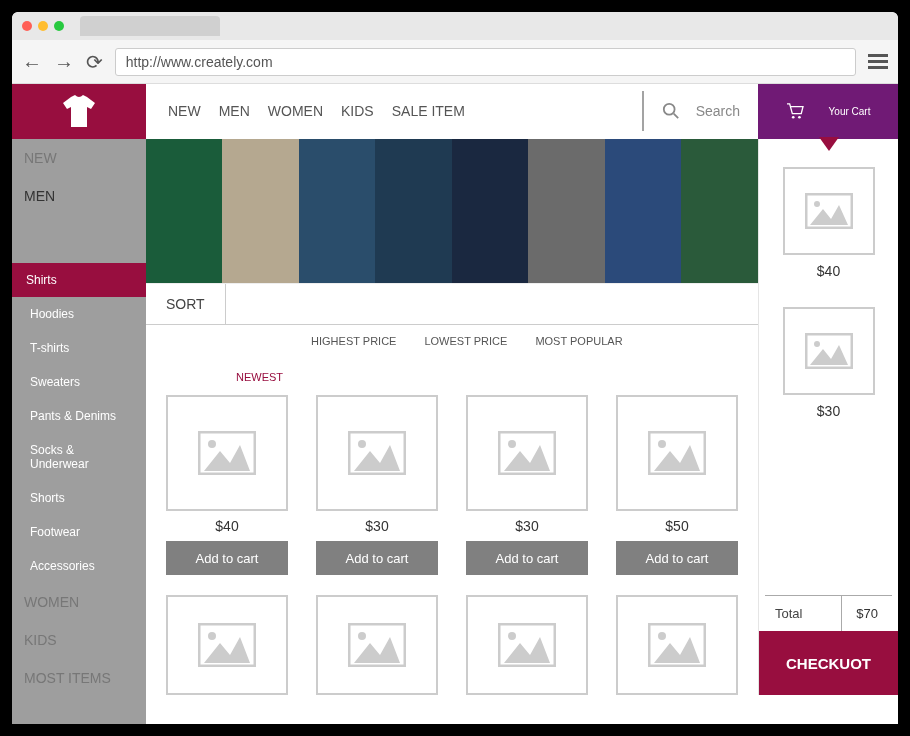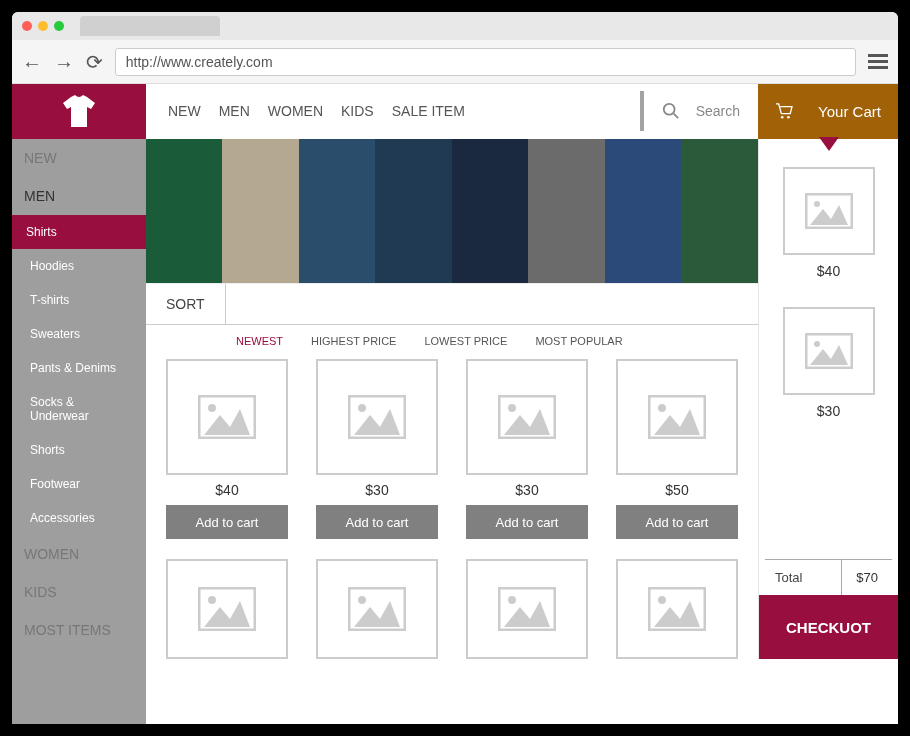--- a/index.html
+++ b/index.html
@@ -16,35 +16,35 @@
   .url-input { flex: 1; height: 28px; border: 1px solid #ccc; border-radius: 3px; padding: 0 10px; font-size: 14px; color: #555; }
   .hamburger { width: 20px; display: flex; flex-direction: column; gap: 3px; cursor: pointer; }
   .hamburger div { height: 3px; background: #555; }
   .app { flex: 1; display: flex; position: relative; }
   .sidebar { width: 142px; background: #9e9e9e; display: flex; flex-direction: column; }
   .logo-box { background: #980e3f; height: 55px; display: flex; align-items: center; justify-content: center; }
   .tshirt-icon { width: 36px; height: 34px; }
   .side-cat { padding: 11px 12px; color: #777; font-size: 14px; cursor: pointer; }
   .side-cat.active { color: #333; font-weight: 500; }
   .side-sub { padding: 10px 18px; background: #9e9e9e; color: #fff; font-size: 12px; cursor: pointer; }
-  .side-sub.active { background: #980e3f; padding-left: 14px; }
+  .side-sub.active { background: #980e3f; padding-left: 14px; margin-top: 48px; }
   .main { flex: 1; display: flex; flex-direction: column; background: #fff; }
   .topbar { height: 55px; display: flex; align-items: center; border-bottom: 1px solid transparent; }
   .topnav { display: flex; gap: 18px; padding: 0 22px; flex: 1; }
   .topnav-item { color: #555; font-size: 14px; cursor: pointer; }
-  .search-area { display: flex; align-items: center; gap: 16px; padding: 0 18px; border-left: 4px solid #a3a3a3; height: 40px; justify-content: center; }
+  .search-area { display: flex; align-items: center; gap: 16px; padding: 0 18px; border-left: 2px solid #a3a3a3; height: 40px; justify-content: center; }
   .search-icon { width: 18px; height: 18px; }
   .search-text { color: #888; font-size: 14px; cursor: text; }
-  .cart-box { background: #a16207; color: #fff; width: 140px; height: 55px; display: flex; align-items: center; justify-content: center; gap: 25px; font-size: 15px; cursor: pointer; }
+  .cart-box { background: #701a75; color: #fff; width: 140px; height: 55px; display: flex; align-items: center; justify-content: center; gap: 25px; font-size: 10px; cursor: pointer; }
   .banner { height: 144px; background: linear-gradient(90deg,#1a5c3a 0%,#1a5c3a 12.5%,#b5a890 12.5%,#b5a890 25%,#2a4d6b 25%,#2a4d6b 37.5%,#1f3a52 37.5%,#1f3a52 50%,#1a2840 50%,#1a2840 62.5%,#6b6b6b 62.5%,#6b6b6b 75%,#2b4a7a 75%,#2b4a7a 87.5%,#2a5a3a 87.5%,#2a5a3a 100%); display: flex; }
   .sortbar { height: 42px; display: flex; align-items: center; border-bottom: 1px solid #ccc; border-top: 1px solid #eee; }
   .sort-label { padding: 0 20px; color: #444; font-size: 14px; border-right: 1px solid #ccc; height: 100%; display: flex; align-items: center; }
   .sort-opts { display: flex; gap: 28px; padding: 10px 0 0 90px; font-size: 11px; color: #555; }
   .sort-opt { cursor: pointer; }
-  .sort-opt.active { color: #980e3f; }
+  .sort-opt.active { color: #980e3f; margin-top: 36px; }
   .products { display: flex; gap: 28px; padding: 12px 20px 0 20px; flex-wrap: wrap; }
   .pcard { width: 122px; display: flex; flex-direction: column; align-items: center; gap: 7px; }
   .pimg { width: 122px; height: 116px; border: 2px solid #ccc; display: flex; align-items: center; justify-content: center; background: #fff; }
   .price { font-size: 14px; color: #333; }
   .addbtn { width: 122px; height: 34px; background: #808080; color: #fff; border: none; font-size: 13px; cursor: pointer; }
   .products2 { display: flex; gap: 28px; padding: 20px 20px 0 20px; }
   .pimg2 { width: 122px; height: 100px; border: 2px solid #ccc; display: flex; align-items: center; justify-content: center; }
   .right { width: 140px; background: #fff; border-left: 1px solid #e5e5e5; display: flex; flex-direction: column; padding-top: 20px; position: relative; }
   .cart-arrow { position: absolute; top: -2px; left: 50%; transform: translateX(-50%); width: 0; height: 0; border-left: 10px solid transparent; border-right: 10px solid transparent; border-top: 14px solid #980e3f; }
   .cart-item { display: flex; flex-direction: column; align-items: center; gap: 8px; padding: 8px 0 20px 0; }

